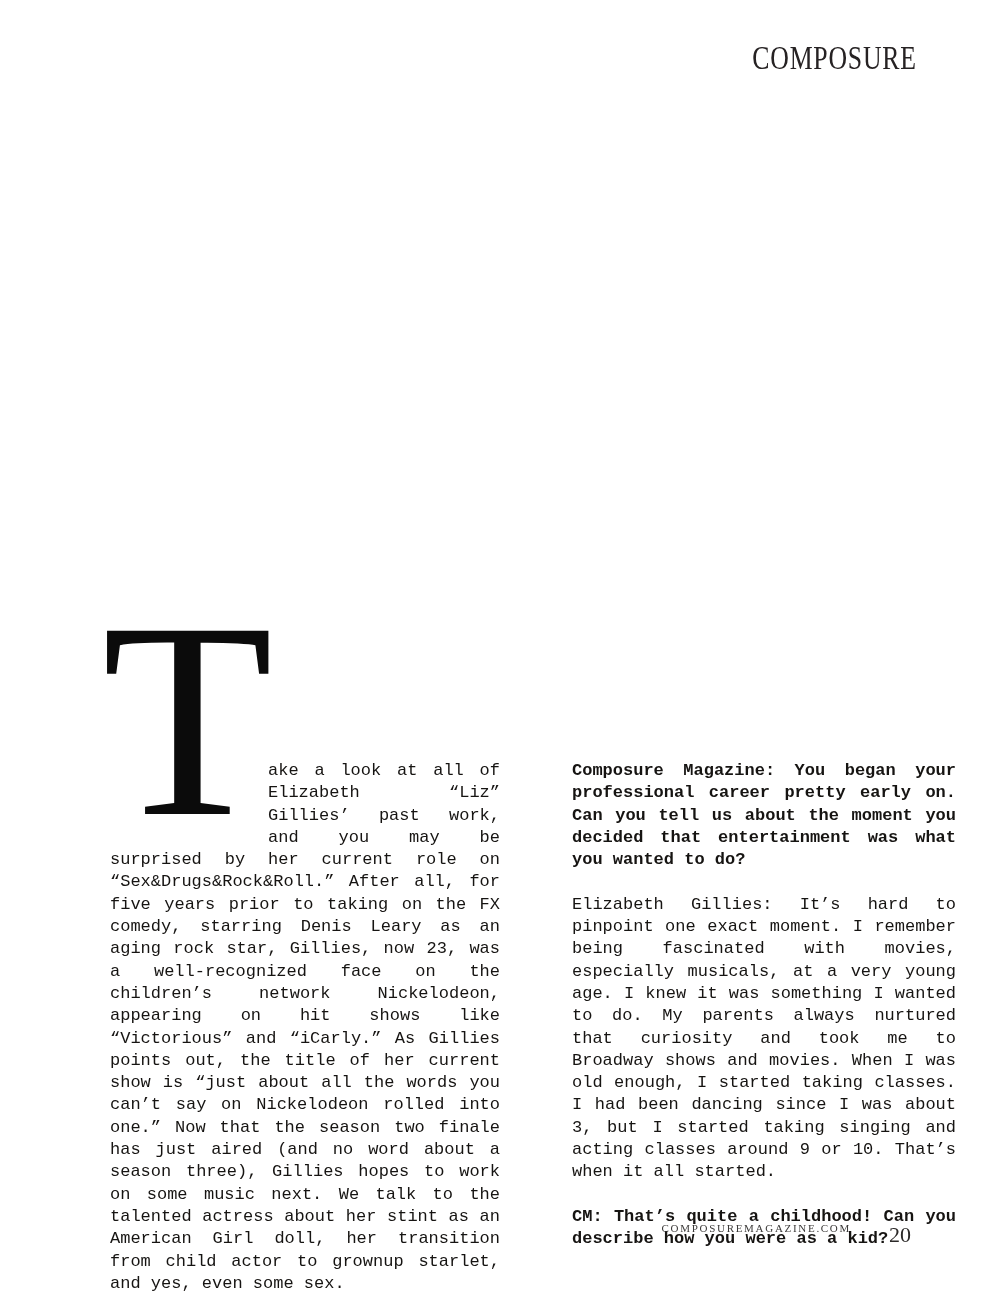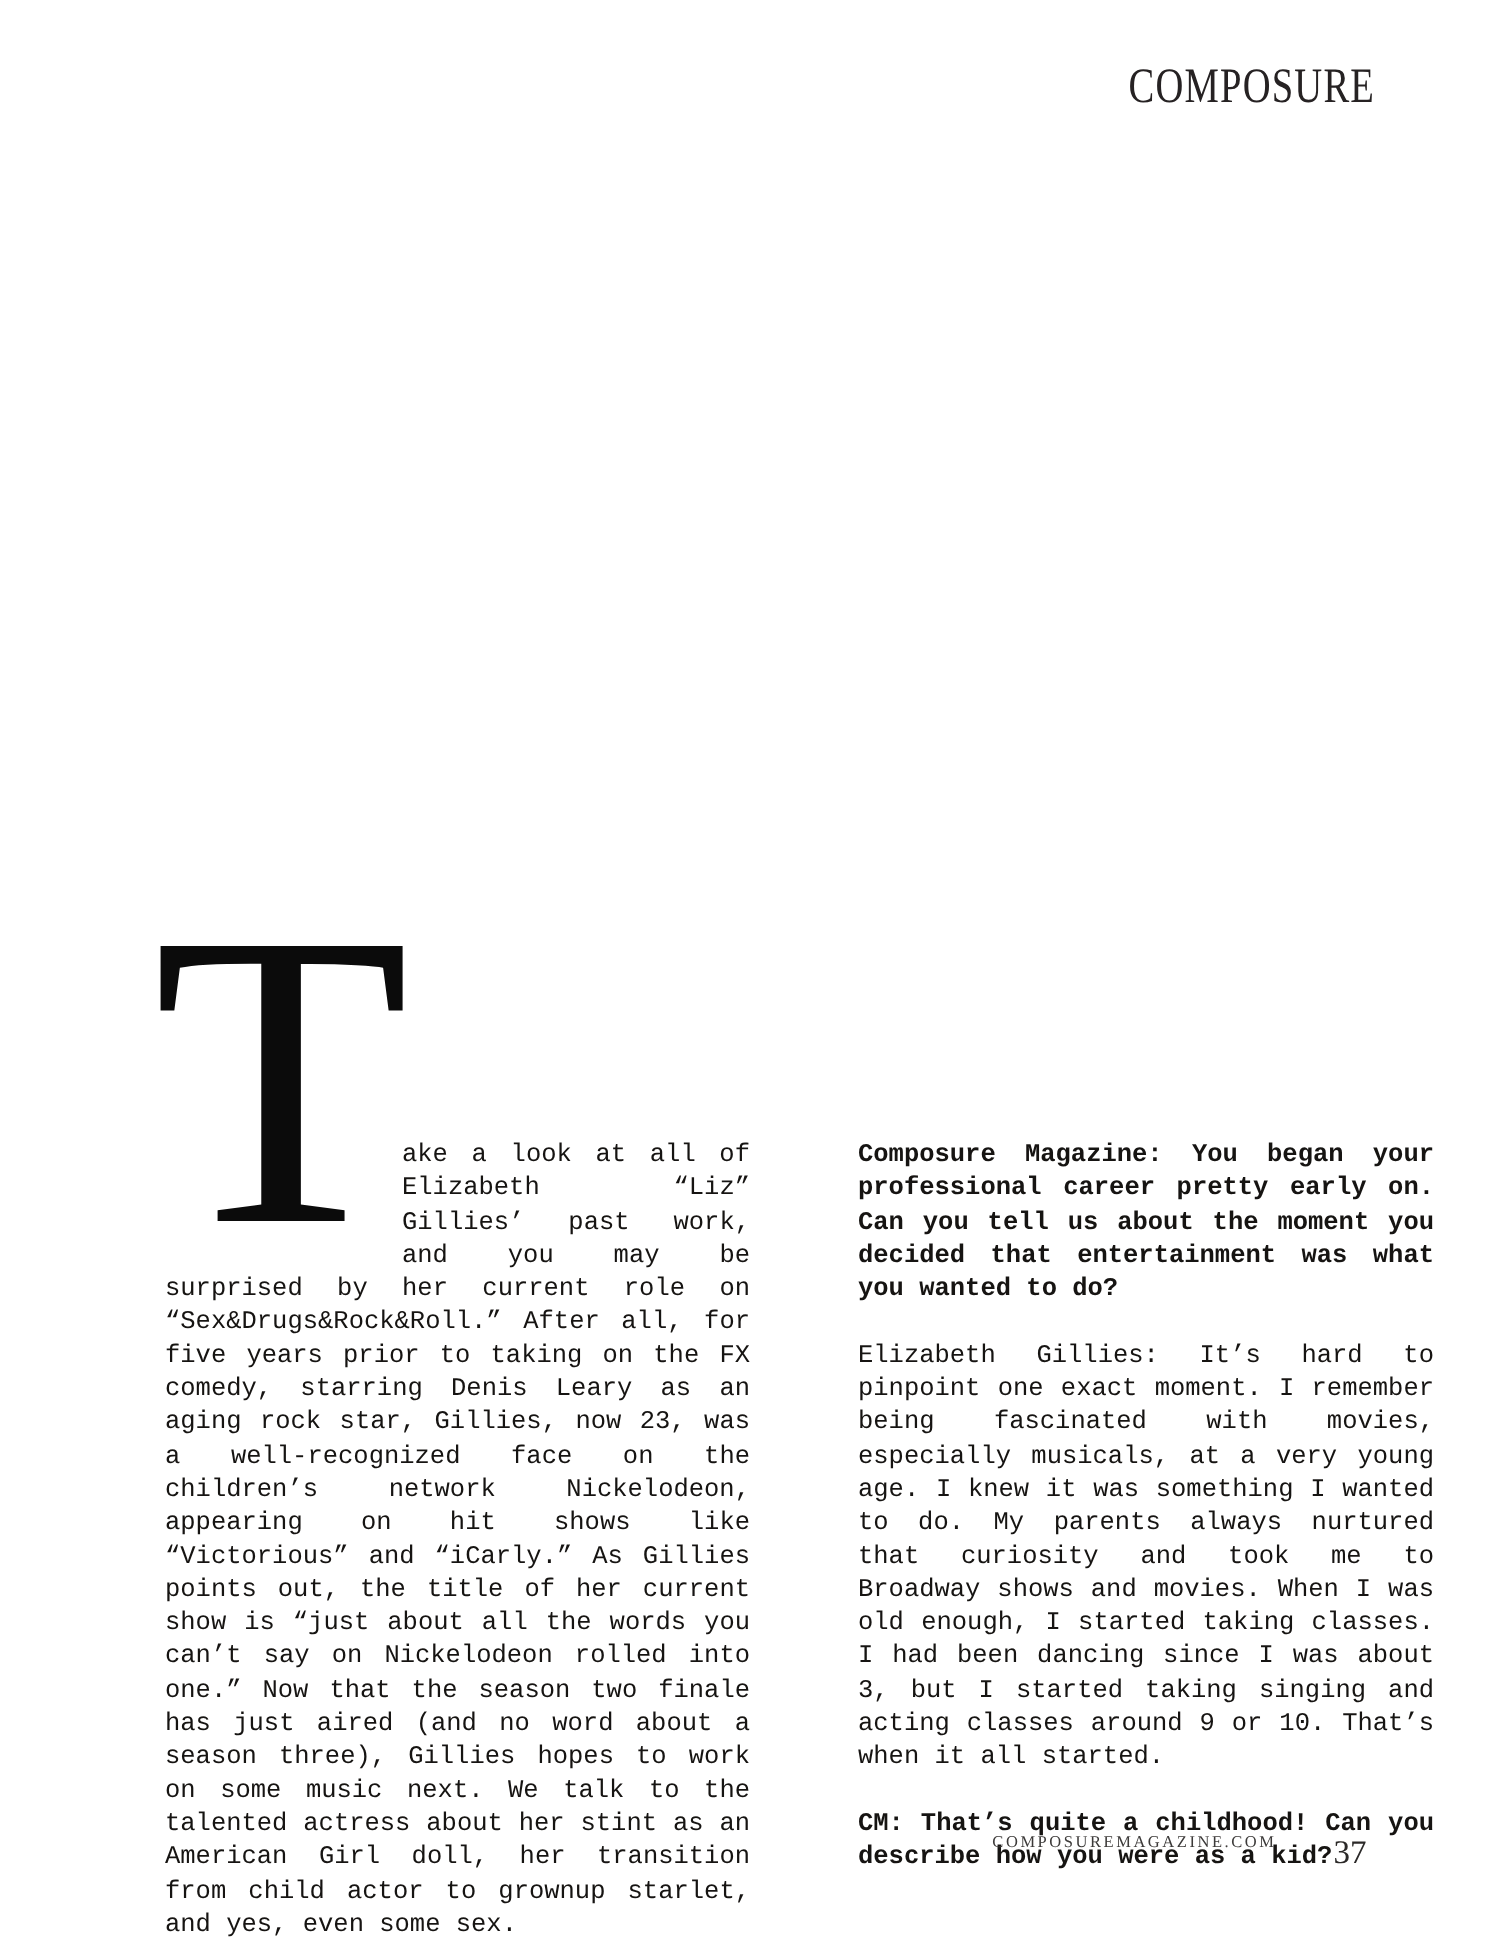--- a/index.html
+++ b/index.html
@@ -109,16 +109,16 @@
   </div>
 
   <div class="col col-right">
     <p class="q">Composure Magazine: You began your professional career pretty early on. Can you tell us about the moment you decided that entertainment was what you wanted to do?</p>
     <p class="a">Elizabeth Gillies: It’s hard to pinpoint one exact moment. I remember being fascinated with movies, especially musicals, at a very young age. I knew it was something I wanted to do. My parents always nurtured that curiosity and took me to Broadway shows and movies. When I was old enough, I started taking classes. I had been dancing since I was about 3, but I started taking singing and acting classes around 9 or 10. That’s when it all started.</p>
     <p class="q">CM: That’s quite a childhood! Can you describe how you were as a kid?</p>
   </div>
 
   <div class="footer">
     <span class="site">COMPOSUREMAGAZINE.COM</span>
-    <span class="pagenum">37</span>
+    <span class="pagenum">20</span>
   </div>
 
 </div>
 
 </body></html>

